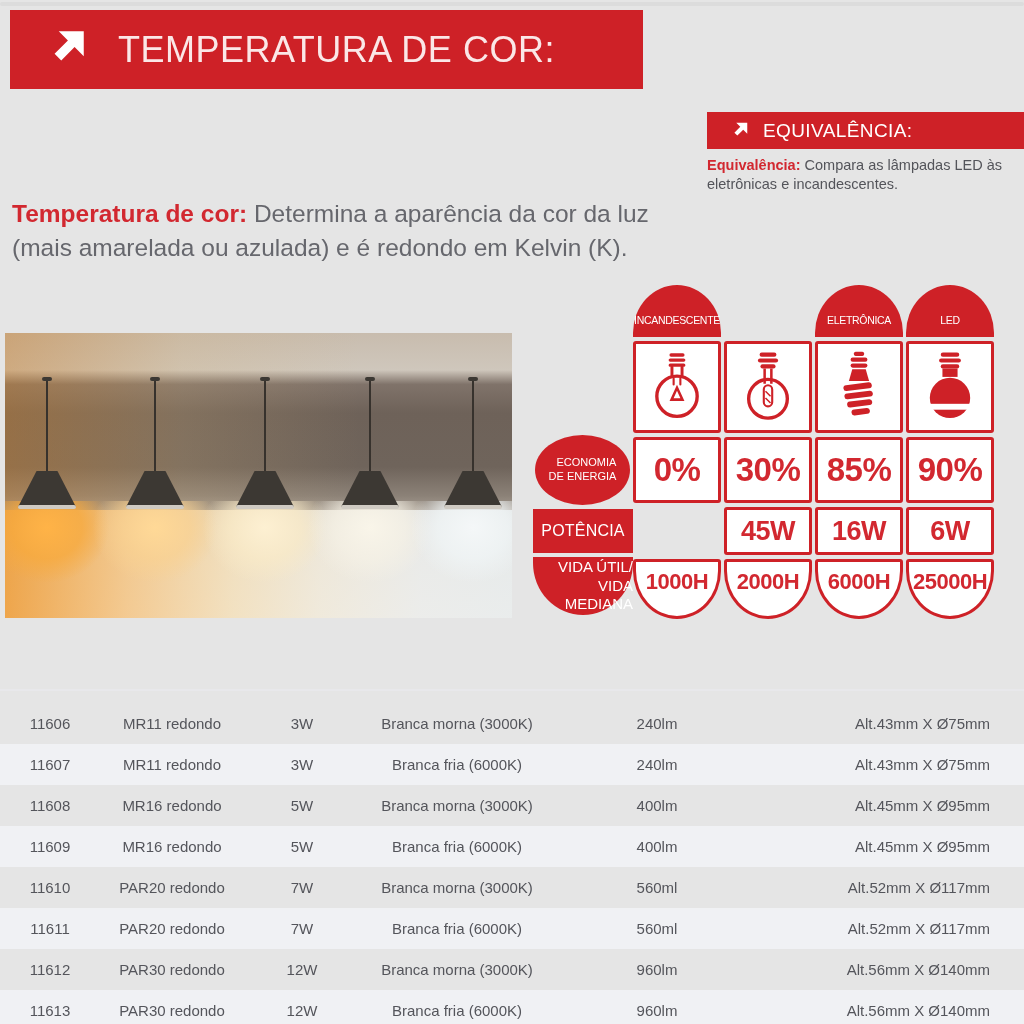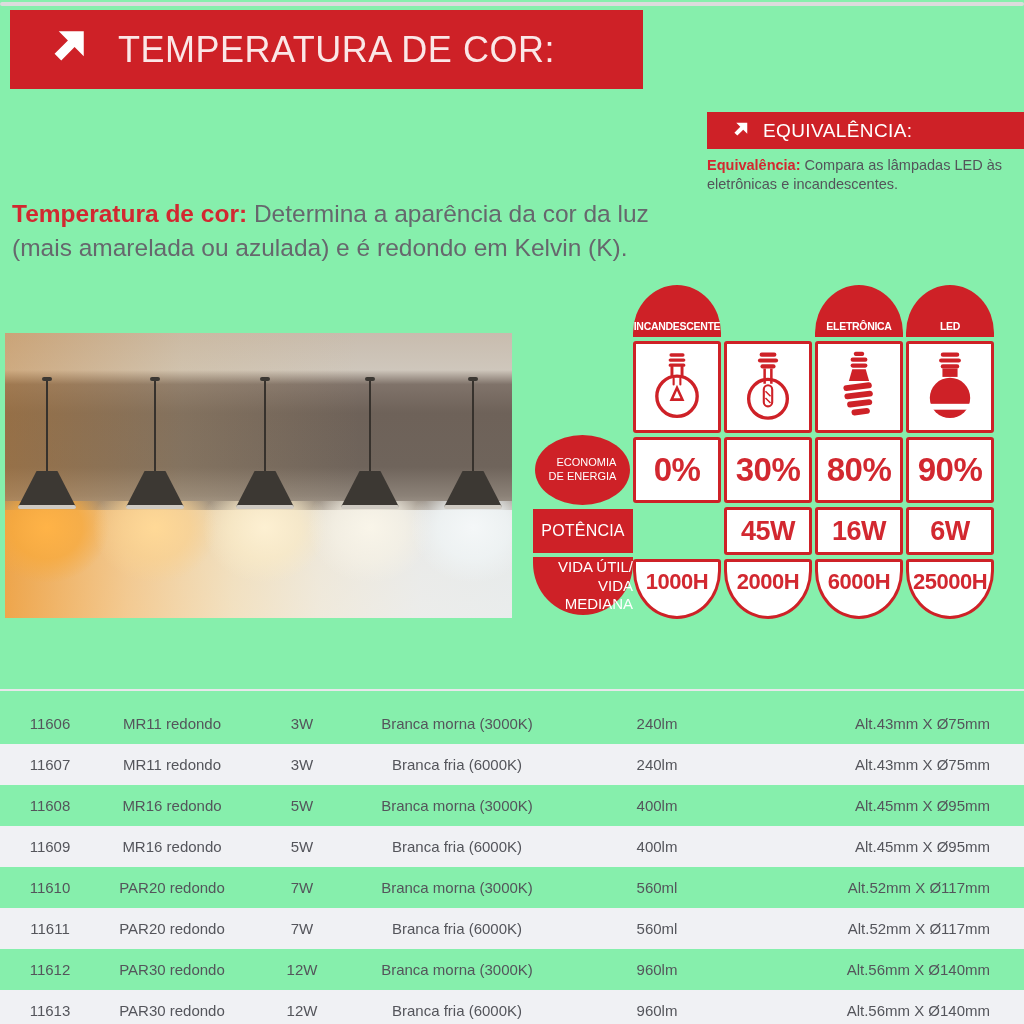--- a/index.html
+++ b/index.html
@@ -3,21 +3,21 @@
 <meta charset="utf-8">
 <style>
   :root{
     --red:#ce2127;
     --red-text:#d22830;
     --gray-text:#5d5e64;
     --row-alt:#f0f1f4;
   }
   *{margin:0;padding:0;box-sizing:border-box;}
   body{background:#fff;font-family:"Liberation Sans",sans-serif;}
-  .page{position:relative;width:1024px;height:1024px;background:#86efac;overflow:hidden;}
+  .page{position:relative;width:1024px;height:1024px;background:#e5e5e5;overflow:hidden;}
 
   .top-hairline{position:absolute;top:2px;left:0;width:1024px;height:4px;background:#dcdcdc;border-radius:3px;}
 
   
   .title-banner{position:absolute;left:10px;top:10px;width:633px;height:79px;background:var(--red);display:flex;align-items:center;}
   .title-banner .arrow-badge{width:50px;height:50px;margin-left:30px;flex:0 0 auto;}
   .title-banner h1{color:#fbe7e7;font-size:36px;font-weight:400;letter-spacing:.5px;margin-left:28px;white-space:nowrap;}
   .arrow-badge svg{width:100%;height:100%;display:block;}
 
   
@@ -59,21 +59,21 @@
   .rowlab{position:absolute;background:var(--red);color:#fff;display:flex;align-items:center;justify-content:center;
     text-align:right;font-weight:normal;white-space:pre-line;}
   .rowlab-economy{left:2px;top:150px;width:95px;height:70px;border-radius:50%;font-size:11px;line-height:1.25;}
   .rowlab-power{left:0;top:224px;width:100px;height:44px;font-size:16px;letter-spacing:.2px;}
   .rowlab-life{left:0;top:272px;width:100px;height:58px;border-radius:0 0 50px 50px/0 0 52px 52px;font-size:15px;line-height:1.25;}
 
   .ecol{position:absolute;top:0;width:88px;height:334px;}
   .ecol-1{left:100px;}.ecol-2{left:191px;}.ecol-3{left:282px;}.ecol-4{left:373px;}
   .arch{position:absolute;top:0;left:0;width:88px;height:52px;background:var(--red);
     border-radius:50% 50% 0 0/92% 92% 0 0;display:flex;align-items:flex-end;justify-content:center;
-    padding-bottom:5px;color:#fff;font-size:10.5px;font-weight:bold;letter-spacing:-.3px;white-space:nowrap;}
+    padding-bottom:11px;color:#fff;font-size:10.5px;font-weight:normal;letter-spacing:-.3px;white-space:nowrap;}
   .cell{position:absolute;left:0;width:88px;background:#fff;border:3px solid var(--red);border-radius:3px;
     display:flex;align-items:center;justify-content:center;color:var(--red-text);font-weight:bold;letter-spacing:-.5px;}
   .cell-icon{top:56px;height:92px;}
   .cell-icon svg{width:54px;height:74px;display:block;}
   .cell-economy{top:152px;height:66px;font-size:33px;}
   .cell-power{top:222px;height:48px;font-size:27px;}
   .cell-life{top:274px;height:60px;border-radius:3px 3px 44px 44px/3px 3px 48px 48px;
     align-items:flex-start;padding-top:7px;font-size:22px;}
 
   
@@ -208,21 +208,21 @@
           <rect x="22" y="16" width="20" height="5" rx="2.5"></rect>
           <path d="M24 23h16l4 14H20z"></path>
           <g transform="rotate(-7 32 57)">
             <rect x="15" y="40" width="34" height="7" rx="3.5"></rect>
             <rect x="15" y="50" width="34" height="7" rx="3.5"></rect>
             <rect x="17" y="60" width="30" height="7" rx="3.5"></rect>
             <rect x="21" y="70" width="22" height="7" rx="3.5"></rect>
           </g>
         </svg>
       </div>
-      <div class="cell cell-economy">80%</div>
+      <div class="cell cell-economy">85%</div>
       <div class="cell cell-power">16W</div>
       <div class="cell cell-life">6000H</div>
     </div>
 
     <div class="ecol ecol-4">
       <div class="arch">LED</div>
       <div class="cell cell-icon">
         <svg viewBox="0 0 64 88" fill="#ce2127">
           <rect x="21" y="3" width="22" height="5" rx="2.5"></rect>
           <rect x="19" y="10" width="26" height="5" rx="2.5"></rect>

